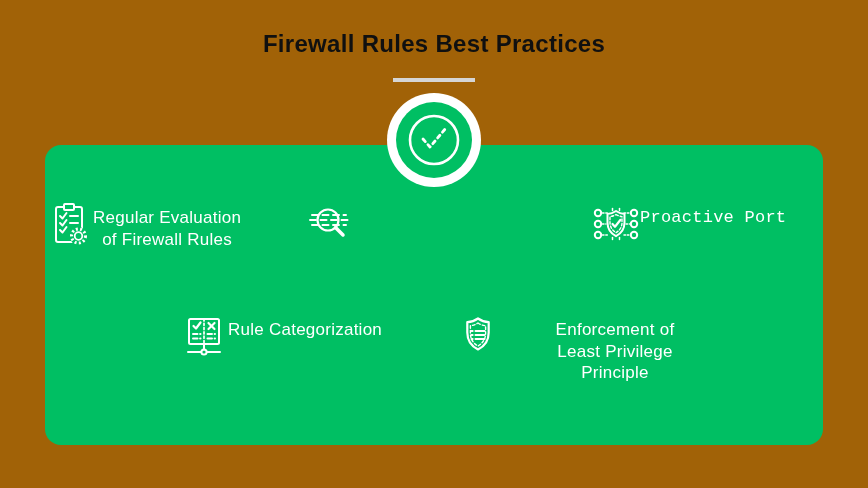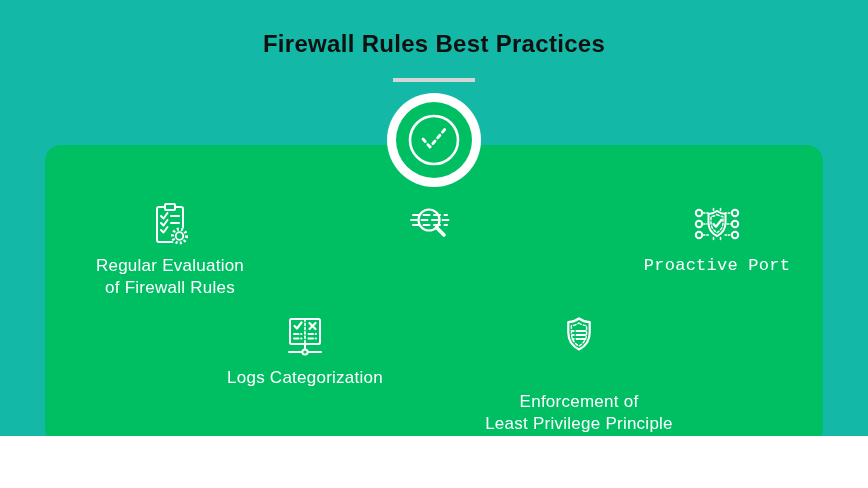--- a/index.html
+++ b/index.html
@@ -1,17 +1,17 @@
 <!DOCTYPE html>
 <html style="--green: #00BF63; --title: #101010; --underline: #d5d5d5; --card_text: #ffffff;"><head>
 <meta charset="utf-8">
 <style>
   html,body { margin:0; padding:0; background:#ffffff; }
   .page {
-    position:relative; width:868px; height:436px; background:#14b8a6;
+    position:relative; width:868px; height:488px; background:#a16207;
     font-family:"Liberation Sans", sans-serif; overflow:hidden;
   }
   .title {
     position:absolute; top:30px; left:0; width:100%; margin:0;
     text-align:center; font-size:24px; font-weight:700;
     letter-spacing:0.3px; color:var(--title,#101010);
   }
   .title-underline {
     position:absolute; top:78px; left:50%; margin-left:-41px;
     width:82px; height:4px; background:var(--underline,#d5d5d5);
@@ -25,21 +25,21 @@
     width:76px; height:76px; border-radius:50%;
     background:var(--green,#00BF63);
     display:flex; align-items:center; justify-content:center;
   }
   .card {
     position:absolute; left:45px; top:145px; width:778px; height:300px;
     background:var(--green,#00BF63); border-radius:16px; z-index:1;
   }
   .item {
     position:absolute; width:250px;
-    display:flex; flex-direction:column; align-items:center;
+    display:flex; flex-direction:row; 
   }
   .item .icon { width:48px; height:48px; display:block; }
   .item .label {
     margin-top:7px; text-align:center;
     color:var(--card_text,#ffffff); font-size:17px; line-height:21.5px;
     letter-spacing:0.25px; font-weight:400;
   }
   .pos-1 { left:0px;   top:55px;  }
   .pos-2 { left:260px; top:55px;  }
   .pos-3 { left:547px; top:55px;font-family:Liberation Mono, monospace;  }
@@ -132,21 +132,21 @@
         <line x1="13" y1="22" x2="20.5" y2="22" stroke-dasharray="4.5 2.6"></line>
         <line x1="13" y1="26.5" x2="20.5" y2="26.5" stroke-dasharray="4.5 2.6"></line>
         <line x1="27.5" y1="22" x2="35" y2="22" stroke-dasharray="4.5 2.6"></line>
         <line x1="27.5" y1="26.5" x2="35" y2="26.5" stroke-dasharray="4.5 2.6"></line>
         <line x1="24" y1="32" x2="24" y2="37.4"></line>
         <circle cx="24" cy="40" r="2.6"></circle>
         <line x1="8" y1="40" x2="21.2" y2="40"></line>
         <line x1="26.8" y1="40" x2="40" y2="40"></line>
       </svg>
       <div class="label">
-        <div>Logs Categorization</div>
+        <div>Rule Categorization</div>
       </div>
     </div>
 
     <div class="item pos-5">
       <svg class="icon" viewBox="0 0 48 48" fill="none" stroke="#fff" stroke-width="2" stroke-linecap="round" stroke-linejoin="round">
         <path d="M24,6.5 c3,2.2 6.9,3.5 10.7,3.7 v10.3 c0,8.2 -4.7,14 -10.7,17 c-6,-3 -10.7,-8.8 -10.7,-17 v-10.3 c3.8,-0.2 7.7,-1.5 10.7,-3.7 z" stroke-width="2.2"></path>
         <path d="M24,11 c2.2,1.5 4.9,2.5 7.6,2.7 v7.6 c0,6 -3.3,10.3 -7.6,12.7 c-4.3,-2.4 -7.6,-6.7 -7.6,-12.7 v-7.6 c2.7,-0.2 5.4,-1.2 7.6,-2.7 z" stroke-width="1.4" stroke-dasharray="2.6 2.1"></path>
         <line x1="17.5" y1="19" x2="18.6" y2="19"></line>
         <line x1="21.5" y1="19" x2="30.5" y2="19"></line>
         <line x1="17.5" y1="23" x2="18.6" y2="23"></line>

